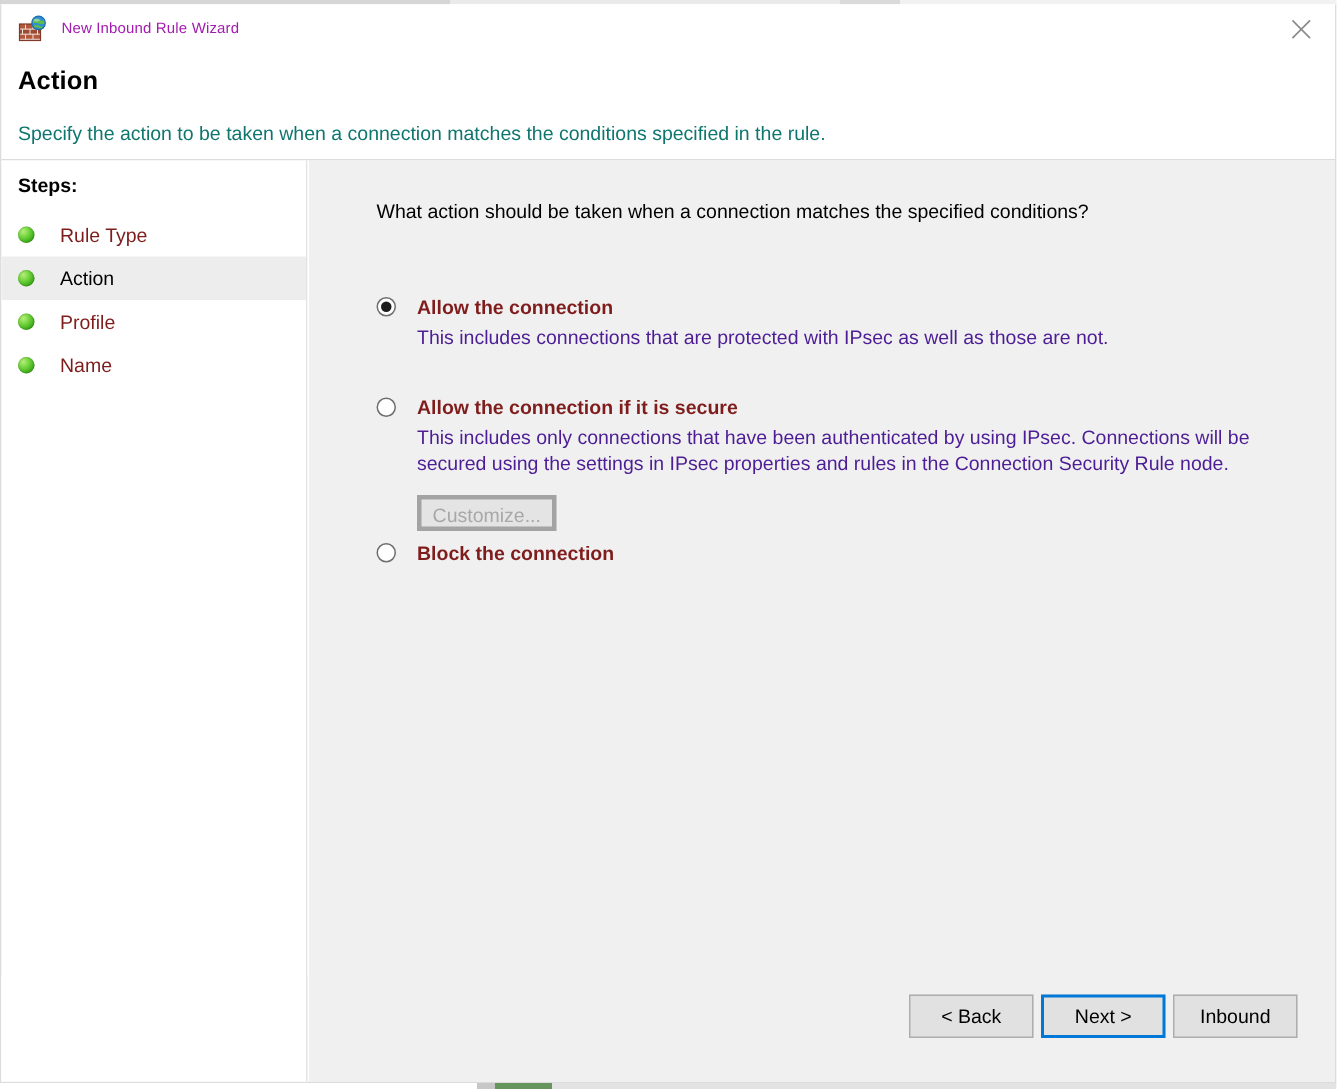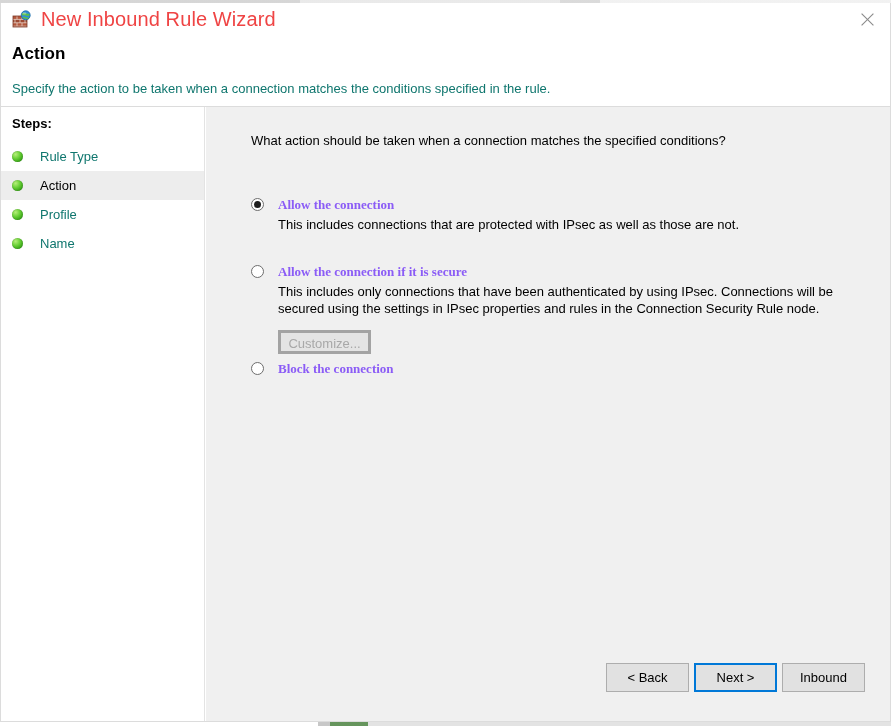--- a/index.html
+++ b/index.html
@@ -61,22 +61,22 @@
   }
   .title-icon {
     margin-left: 11px;
     width: 20px;
     height: 20px;
     position: relative;
     flex: 0 0 auto;
   }
   .title-text {
     margin-left: 9px;
-    font-size: 20px;
-    color: #ef4444;
+    font-size: 10px;
+    color: #a21caf;
     letter-spacing: .1px;
   }
   .close-btn {
     position: absolute;
     right: 0; top: 0;
     width: 46px; height: 33px;
     display: flex;
     align-items: center;
     justify-content: center;
   }
@@ -138,21 +138,21 @@
   .step-bullet {
     width: 11px; height: 11px;
     flex: 0 0 auto;
     border-radius: 50%;
     background: radial-gradient(circle at 33% 30%, #b6ee7a 0%, #67cf35 42%, #2f9a12 80%, #1d7a0a 100%);
     box-shadow: inset 0 0 1px rgba(0,0,0,.35);
   }
   .step-label {
     margin-left: 17px;
     font-size: 13px;
-    color: #0f766e;
+    color: #7f1d1d;
   }
   .step.active .step-label {
     color: #000000;
   }
 
   .content {
     flex: 1 1 auto;
     background: #f0f0f0;
     border-left: 1px solid #ffffff;
     position: relative;
@@ -186,27 +186,26 @@
     position: absolute;
     left: 50%; top: 50%;
     width: 7px; height: 7px;
     margin: -3.5px 0 0 -3.5px;
     border-radius: 50%;
     background: #1d1d1d;
   }
   .opt-title {
     font-size: 13px;
     font-weight: bold;
-    color: #8b5cf6;
+    color: #7f1d1d;
     line-height: 17px;
-    font-family: Liberation Serif, serif;
   }
   .opt-desc {
     font-size: 13px;
-    color: #000000;
+    color: #4c1d95;
     line-height: 17px;
     margin-top: 3px;
     max-width: 555px;
   }
 
   .opt-block-2 { margin-top: 30px; }
   .opt-block-3 { }
 
   .customize-btn {
     margin-top: 13px;

